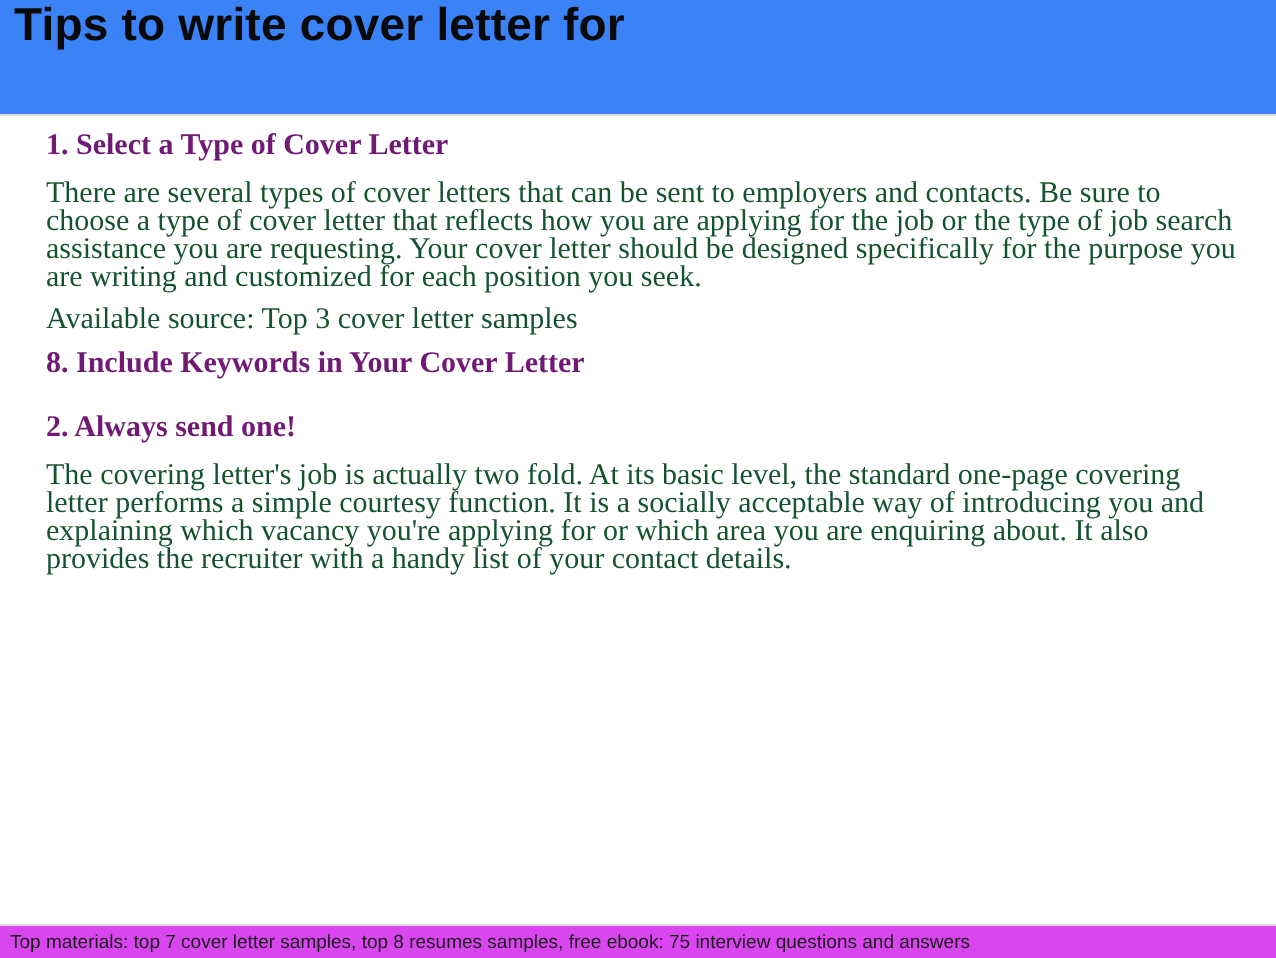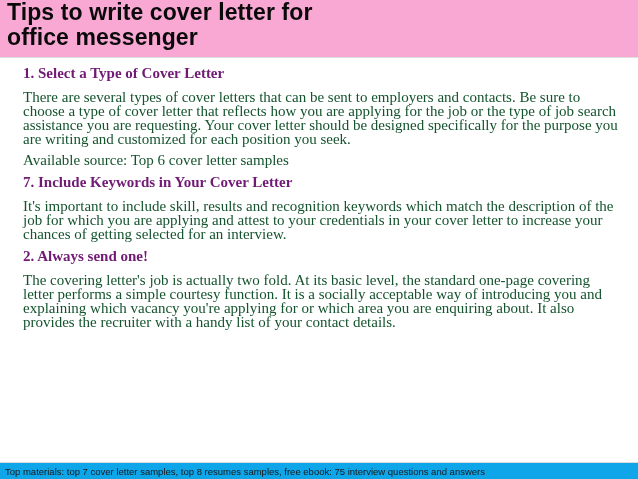--- a/index.html
+++ b/index.html
@@ -14,21 +14,21 @@
       overflow: hidden;
       font-family: "Liberation Serif", serif;
       color: #111111;
     }
     .title-bar {
       position: absolute;
       left: 0;
       top: 0;
       width: 638px;
       height: 57px;
-      background: #f9a8d4;
+      background: #3b82f6;
       border-bottom: 1px solid #dedede;
     }
     .title {
       position: absolute;
       left: 7px;
       top: 0px;
       margin: 0;
       font-family: "Liberation Sans", sans-serif;
       font-weight: bold;
       font-size: 23px;
@@ -59,55 +59,53 @@
     }
     .gap-h-p { height: 7px; }
     .gap-p-p { height: 7px; }
     .gap-p-h { height: 5px; }
     .footer-bar {
       position: absolute;
       left: 0;
       top: 462px;
       width: 638px;
       height: 17px;
-      background: #0ea5e9;
+      background: #d946ef;
       border-top: 1px solid #dcdcdc;
     }
     .footer-text {
       position: absolute;
       left: 5px;
       top: 2px;
       font-family: "Liberation Sans", sans-serif;
       font-size: 9.5px;
       line-height: 13px;
       color: #1a1a1a;
       white-space: nowrap;
     }
   </style>
 </head>
 <body>
 
 <div class="title-bar">
   <h1 class="title">
     <span>Tips to write cover letter for</span><br>
-    <span>office messenger</span>
   </h1>
 </div>
 
 <div class="content">
   <h2 class="heading">1. Select a Type of Cover Letter</h2>
   <div class="gap-h-p"></div>
   <p class="para">There are several types of cover letters that can be sent to employers and contacts. Be sure to choose a type of cover letter that reflects how you are applying for the job or the type of job search assistance you are requesting. Your cover letter should be designed specifically for the purpose you are writing and customized for each position you seek.</p>
   <div class="gap-p-p"></div>
-  <p class="para">Available source: Top 6 cover letter samples</p>
+  <p class="para">Available source: Top 3 cover letter samples</p>
   <div class="gap-p-h"></div>
 
-  <h2 class="heading">7. Include Keywords in Your Cover Letter</h2>
+  <h2 class="heading">8. Include Keywords in Your Cover Letter</h2>
   <div class="gap-h-p"></div>
-  <p class="para">It's important to include skill, results and recognition keywords which match the description of the job for which you are applying and attest to your credentials in your cover letter to increase your chances of getting selected for an interview.</p>
   <div class="gap-p-h"></div>
 
   <h2 class="heading">2. Always send one!</h2>
   <div class="gap-h-p"></div>
   <p class="para">The covering letter's job is actually two fold. At its basic level, the standard one-page covering letter performs a simple courtesy function. It is a socially acceptable way of introducing you and explaining which vacancy you're applying for or which area you are enquiring about. It also provides the recruiter with a handy list of your contact details.</p>
 </div>
 
 <div class="footer-bar">
   <span class="footer-text">Top materials: top 7 cover letter samples, top 8 resumes samples, free ebook: 75 interview questions and answers</span>
 </div>

